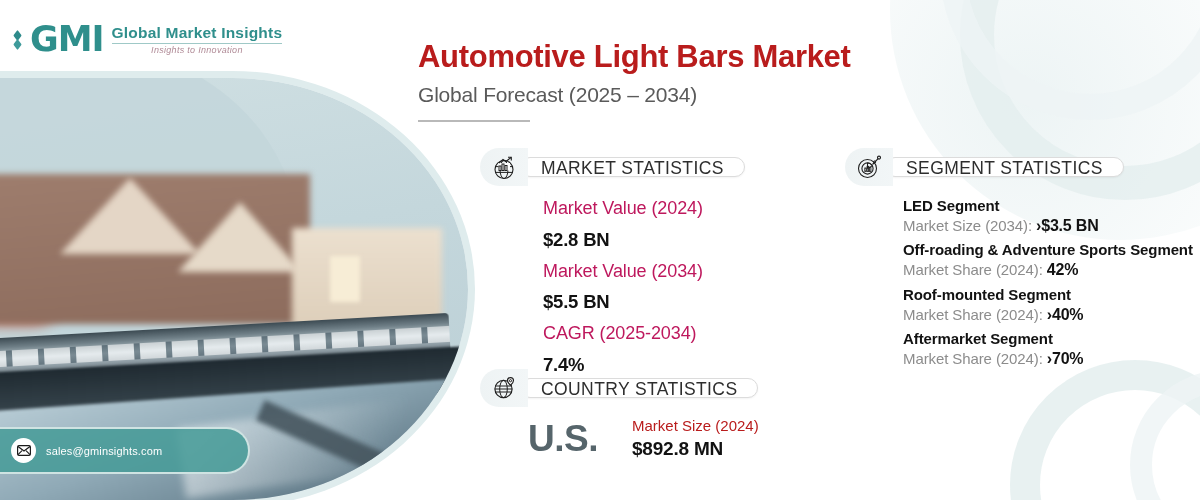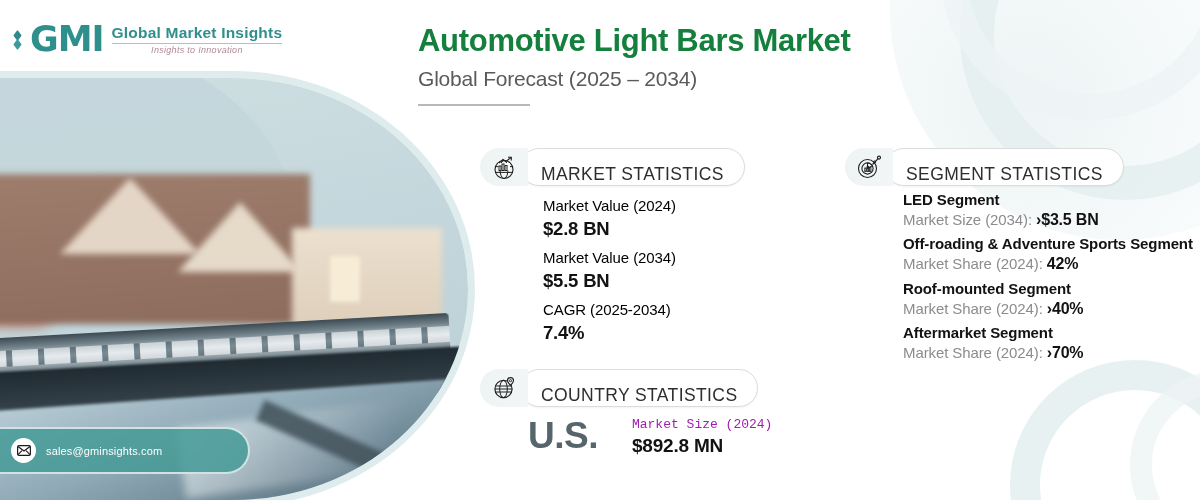--- a/index.html
+++ b/index.html
@@ -62,22 +62,22 @@
     line-height: 1.1; white-space: nowrap;
   }
   .logo-rule { height: 1px; background: #9fc9c7; margin: 2px 0 1px 0; }
   .logo-tagline {
     font-size: 9px; color: #b08a96; font-style: italic; text-align: center;
     letter-spacing: .3px; white-space: nowrap;
   }
 
   .title-block { position: absolute; left: 418px; top: 24px; z-index: 8; }
   .main-title {
-    font-size: 31px; font-weight: bold; color: #15803d;
-    letter-spacing: -.3px; line-height: 1.12; white-space: nowrap;
+    font-size: 31px; font-weight: bold; color: #b91c1c;
+    letter-spacing: -.3px; line-height: 1.12; white-space: nowrap; margin-top: 16px;
   }
   .sub-title {
     font-size: 21px; color: #5a5a5a; margin-top: 8px;
     letter-spacing: -.2px; white-space: nowrap;
   }
   .title-rule { width: 112px; height: 2px; background: #b9b9b9; margin-top: 13px; }
 
   
   .photo-panel {
     position: absolute; left: 0; top: 78px;
@@ -176,57 +176,57 @@
   
   .panel { position: absolute; z-index: 7; }
   .panel-head { position: relative; display: flex; align-items: center; height: 38px; }
   .panel-icon {
     position: relative; z-index: 1;
     width: 48px; height: 38px; border-radius: 19px 0 0 19px;
     background: linear-gradient(90deg, #eef3f4 0%, #f2f6f7 100%);
     display: flex; align-items: center; justify-content: center;
   }
   .panel-pill {
-    margin-left: -8px; height: 38px;
+    margin-left: -8px; height: 20px;
     background: #ffffff; border: 1.3px solid #dcdcdc; border-radius: 19px;
-    display: flex; align-items: flex-end; padding: 0 20px;
+    display: flex; align-items: flex-start; padding: 0 20px;
     box-shadow: 0 1px 2px rgba(0,0,0,.05);
   }
   .panel-pill-label {
     font-size: 17.5px; color: #2e2e2e; letter-spacing: .4px; white-space: nowrap;
   }
 
   
   #market-statistics { left: 480px; top: 148px; }
   .ms-body { margin-left: 63px; margin-top: 11px; }
   .ms-row { margin-bottom: 9px; }
   .ms-label {
-    font-size: 15px; color: #000000; letter-spacing: -.1px; line-height: 1.25;
+    font-size: 18px; color: #be185d; letter-spacing: -.1px; line-height: 1.25;
   }
   .ms-value {
     font-size: 18.5px; font-weight: bold; color: #121212;
-    letter-spacing: -.2px; line-height: 1.25; margin-top: 1px;
+    letter-spacing: -.2px; line-height: 1.25; margin-top: 8px;
   }
 
   
   #country-statistics { left: 480px; top: 369px; }
   .cs-body { margin-left: 48px; margin-top: 10px; display: flex; align-items: flex-end; gap: 34px; }
   .cs-country {
     font-size: 37px; font-weight: bold; color: #56656b;
     letter-spacing: -.5px; line-height: 1; padding-bottom: 4px;
   }
-  .cs-label { font-size: 13px; color: #a21caf; line-height: 1.25; font-family: Liberation Mono, monospace; }
+  .cs-label { font-size: 15px; color: #b91c1c; line-height: 1.25; }
   .cs-value {
     font-size: 19px; font-weight: bold; color: #121212;
     letter-spacing: -.2px; line-height: 1.25; margin-top: 1px;
   }
 
   
   #segment-statistics { left: 845px; top: 148px; }
-  .sg-body { margin-left: 58px; margin-top: 4px; width: 292px; }
+  .sg-body { margin-left: 58px; margin-top: 10px; width: 292px; }
   .sg-block { margin-bottom: 4px; }
   .sg-name {
     font-size: 15px; font-weight: bold; color: #121212;
     line-height: 1.28; letter-spacing: -.1px;
   }
   .sg-line { font-size: 15px; color: #8c8c8c; line-height: 1.32; letter-spacing: -.1px; }
   .sg-metric-value {
     font-weight: bold; color: #121212; font-size: 16px; letter-spacing: -.2px; text-align: center;
   }
 </style>

